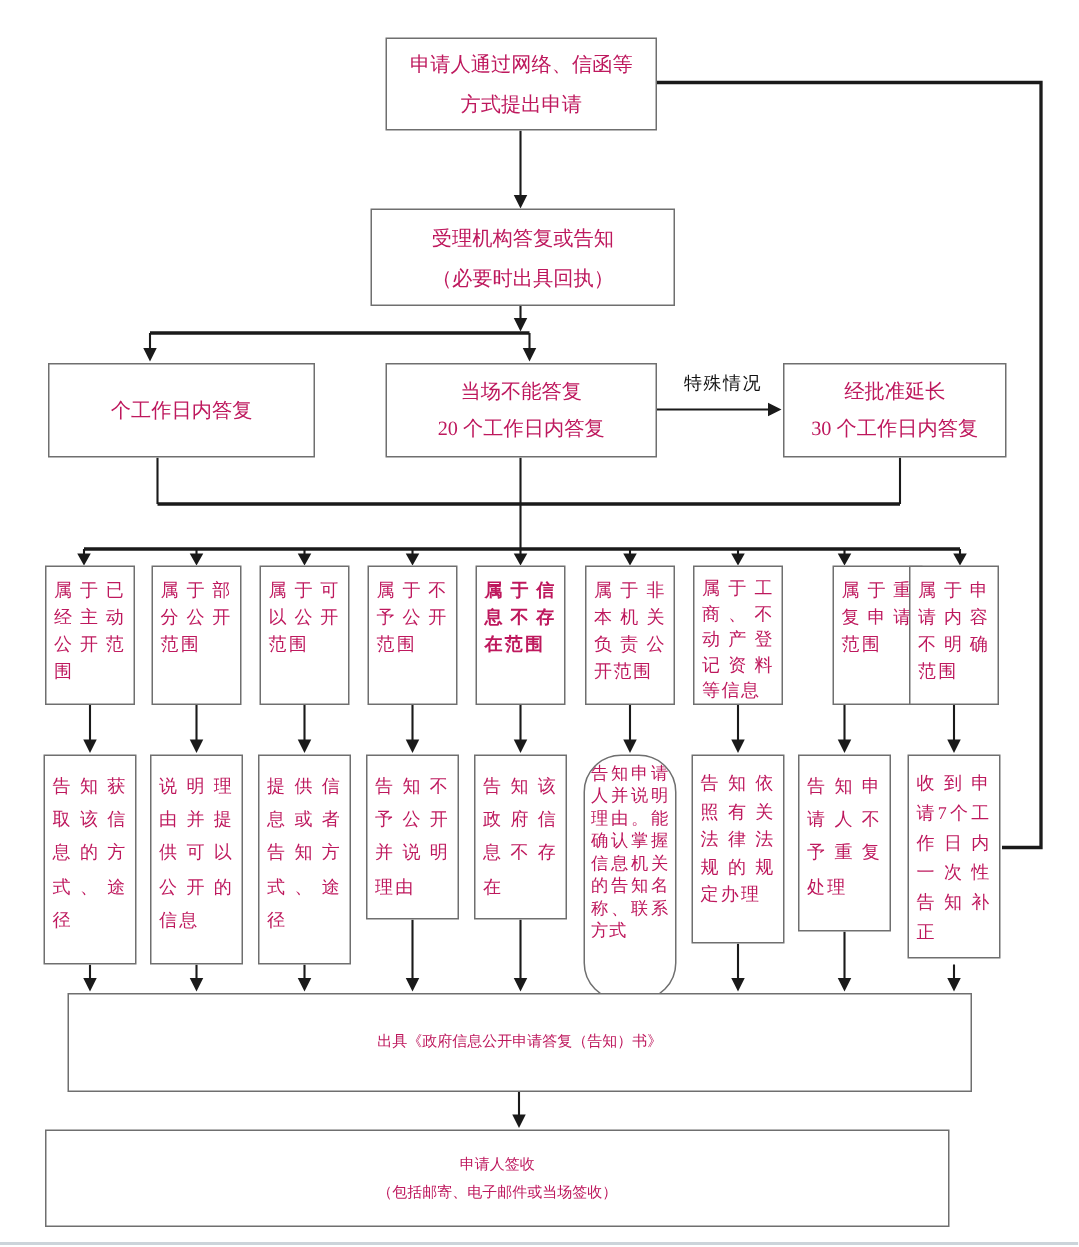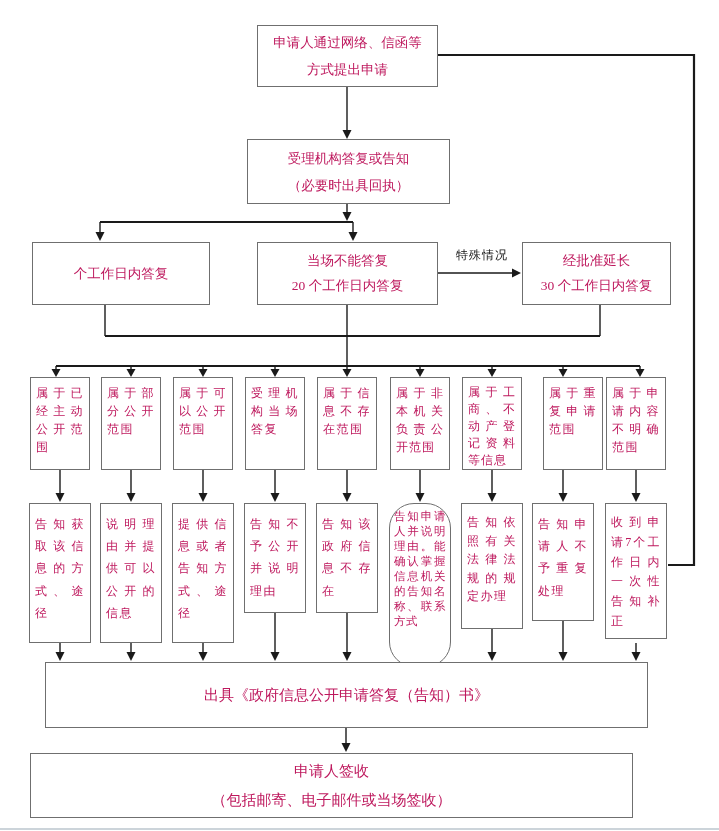--- a/index.html
+++ b/index.html
@@ -12,21 +12,21 @@
   .box {
     position:absolute; z-index:2; background:#ffffff;
     border:1px solid #6f6f6f; box-sizing:border-box; color:#be185d;
     overflow:hidden;
   }
   .center-box {
     display:flex; align-items:center; justify-content:center;
     text-align:center; white-space:pre-line;
     font-size:13.5px; line-height:2.0;
   }
-  .wide { font-size:15px; }
+  .wide { font-size:10px; }
   .cat {
     font-size:12px; line-height:1.5; letter-spacing:1.5px;
     text-align:justify; text-justify:inter-character; padding:6px 5px 4px;
   }
   .act {
     font-size:12px; line-height:1.85; letter-spacing:1.5px;
     text-align:justify; text-justify:inter-character; padding:9px 5px 4px;
   }
   .act.dense {
     font-size:11.5px; line-height:1.3; letter-spacing:0.5px; padding:5px 4px;
@@ -145,25 +145,25 @@
 20 个工作日内答复</div>
 
   <div class="flow-label" style="left:445px;top:247px;width:74px;">特殊情况</div>
 
   <div class="box center-box" style="left:522px;top:242px;width:149px;height:63px;line-height:1.8;">经批准延长
 30 个工作日内答复</div>
 
   <div class="box cat" style="left:30px;top:377px;width:60px;height:93px;">属于已经主动公开范围</div>
   <div class="box cat" style="left:101px;top:377px;width:60px;height:93px;">属于部分公开范围</div>
   <div class="box cat" style="left:173px;top:377px;width:60px;height:93px;">属于可以公开范围</div>
-  <div class="box cat" style="left:245px;top:377px;width:60px;height:93px;">受理机构当场答复</div>
-  <div class="box cat" style="left:317px;top:377px;width:60px;height:93px;">属于信息不存在范围</div>
+  <div class="box cat" style="left:245px;top:377px;width:60px;height:93px;">属于不予公开范围</div>
+  <div class="box cat" style="left:317px;top:377px;width:60px;height:93px;font-weight:bold;">属于信息不存在范围</div>
   <div class="box cat" style="left:390px;top:377px;width:60px;height:93px;letter-spacing:1px;">属于非本机关负责公开范围</div>
   <div class="box cat" style="left:462px;top:377px;width:60px;height:93px;letter-spacing:1px;line-height:1.42;">属于工商、不动产登记资料等信息</div>
-  <div class="box cat" style="left:543px;top:377px;width:60px;height:93px;">属于重复申请范围</div>
+  <div class="box cat" style="left:555px;top:377px;width:60px;height:93px;">属于重复申请范围</div>
   <div class="box cat" style="left:606px;top:377px;width:60px;height:93px;">属于申请内容不明确范围</div>
 
   <div class="box act" style="left:29px;top:503px;width:62px;height:140px;">告知获取该信息的方式、途径</div>
   <div class="box act" style="left:100px;top:503px;width:62px;height:140px;">说明理由并提供可以公开的信息</div>
   <div class="box act" style="left:172px;top:503px;width:62px;height:140px;">提供信息或者告知方式、途径</div>
   <div class="box act" style="left:244px;top:503px;width:62px;height:110px;">告知不予公开并说明理由</div>
   <div class="box act" style="left:316px;top:503px;width:62px;height:110px;">告知该政府信息不存在</div>
   <div class="box act dense" style="left:389px;top:503px;width:62px;height:164px;border-radius:25px;">告知申请人并说明理由。能确认掌握信息机关的告知名称、联系方式</div>
   <div class="box act" style="left:461px;top:503px;width:62px;height:126px;line-height:1.55;">告知依照有关法律法规的规定办理</div>
   <div class="box act" style="left:532px;top:503px;width:62px;height:118px;">告知申请人不予重复处理</div>

